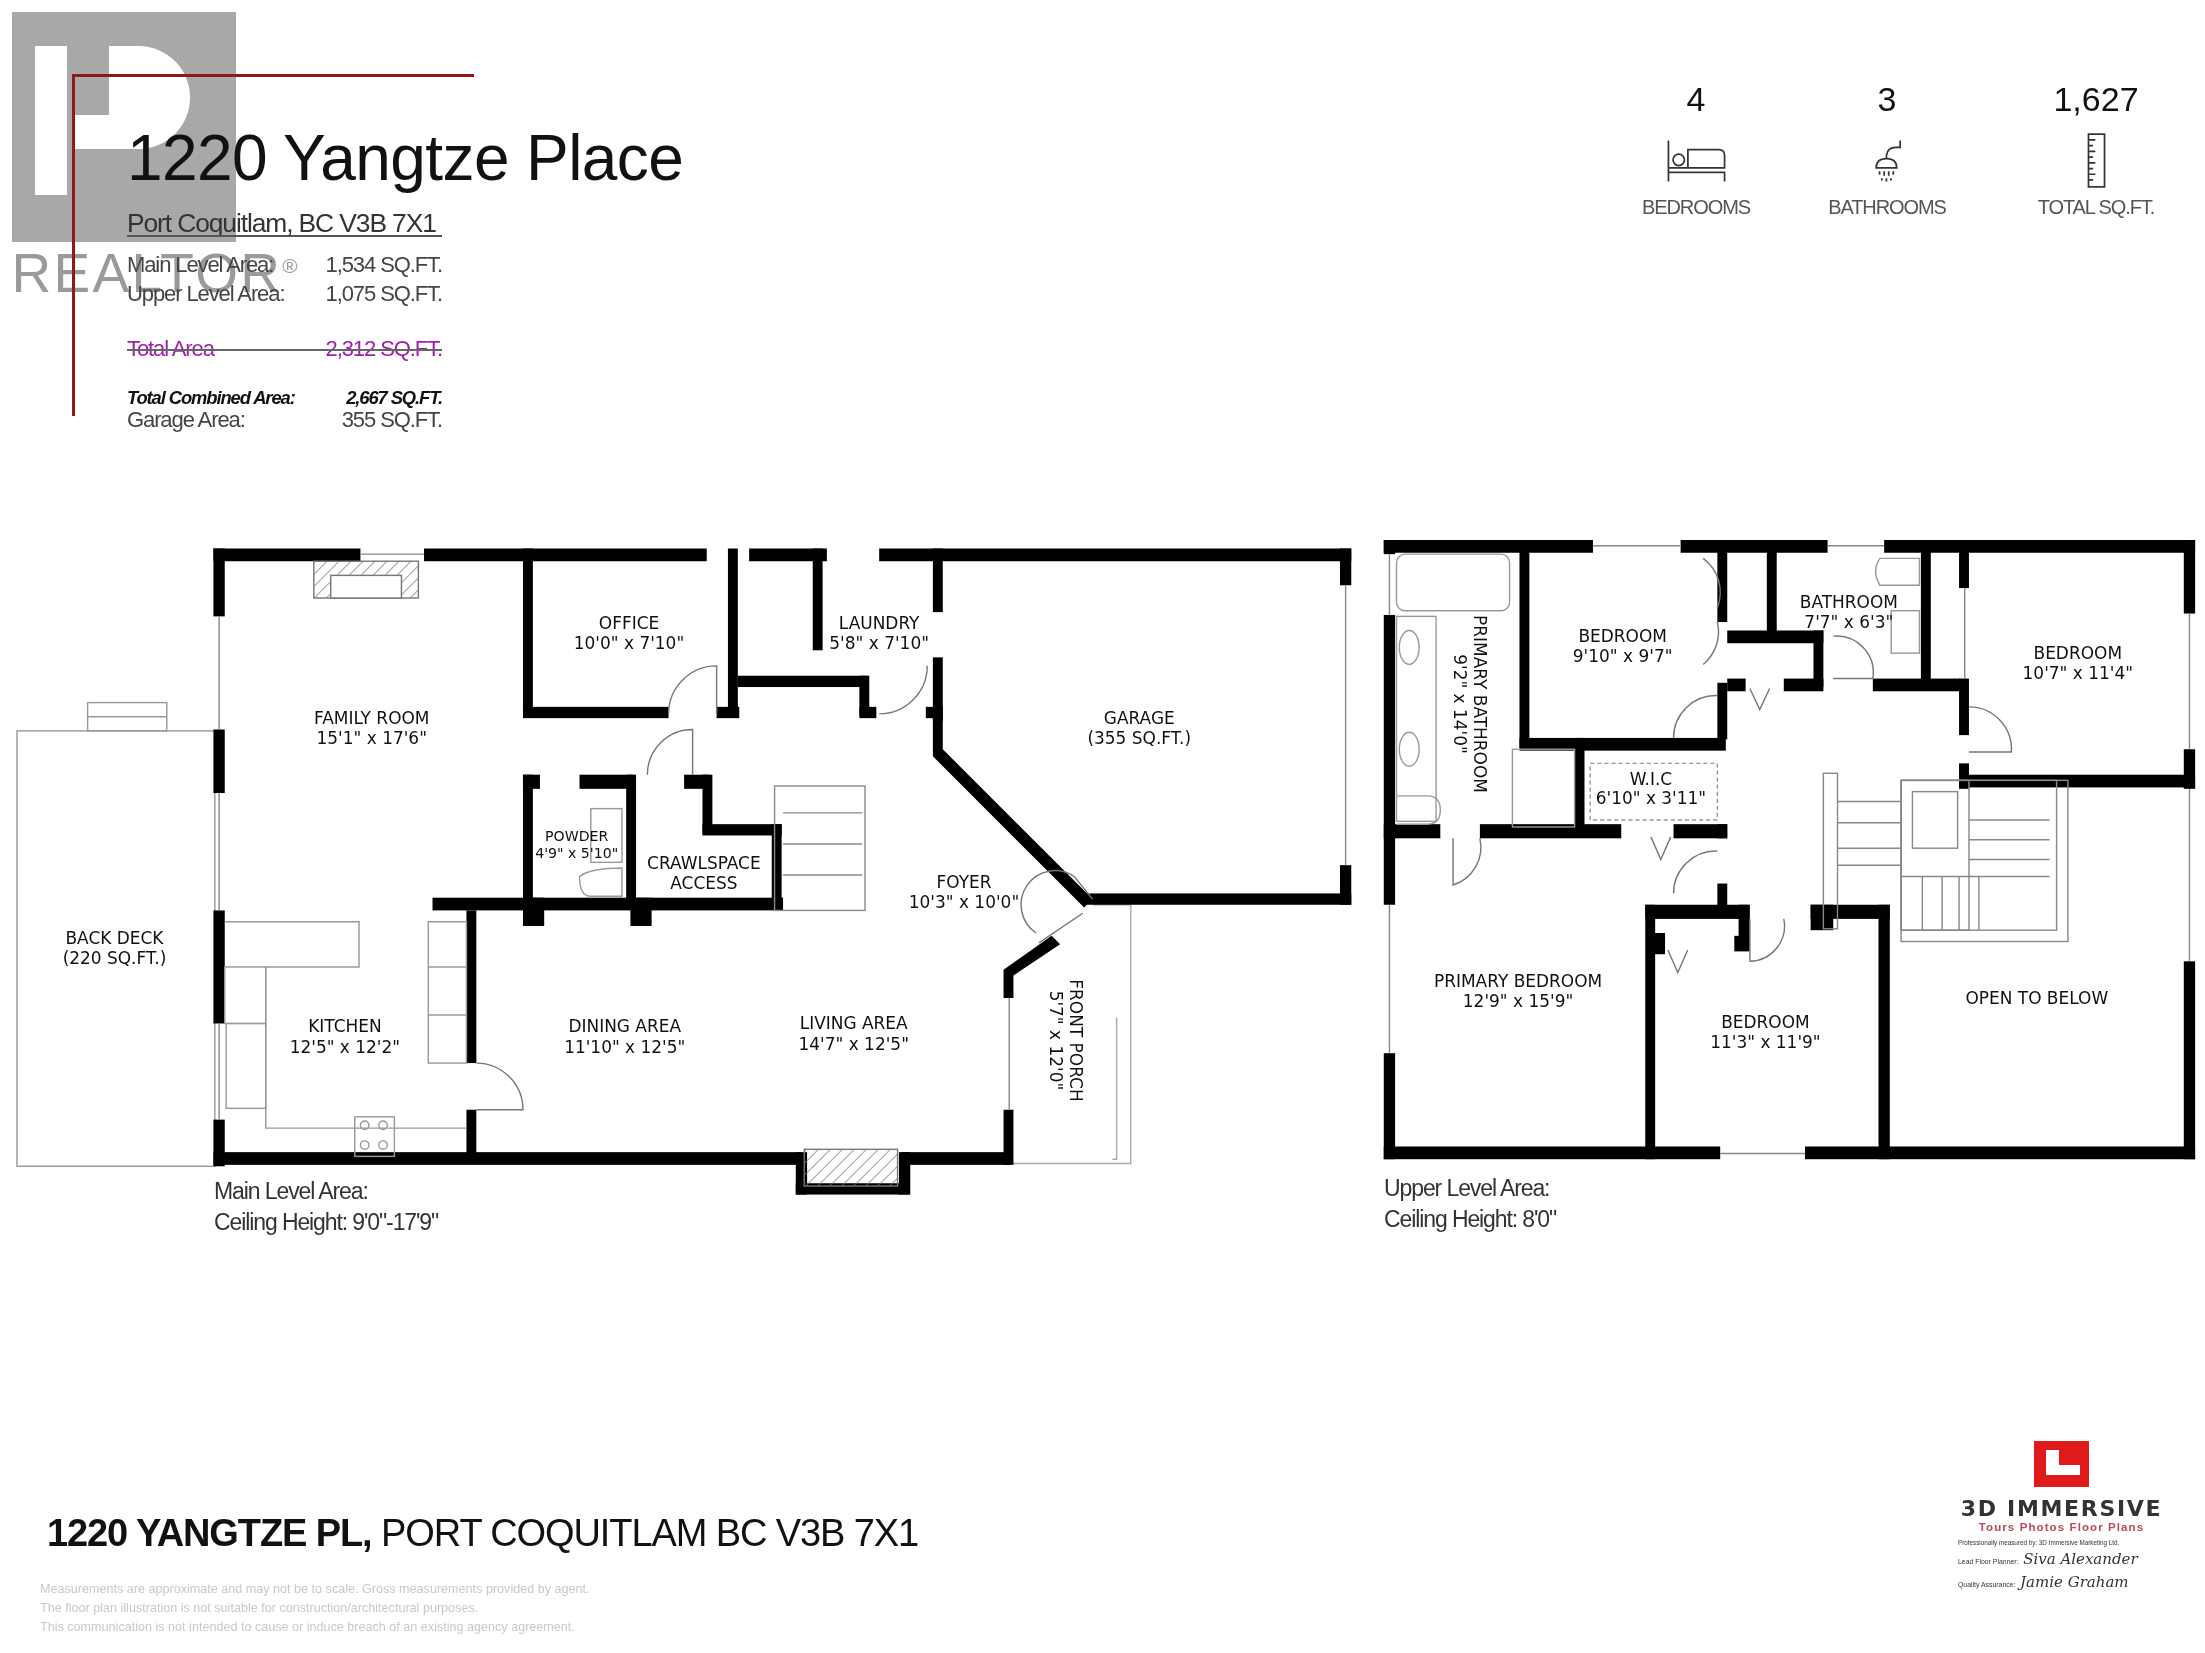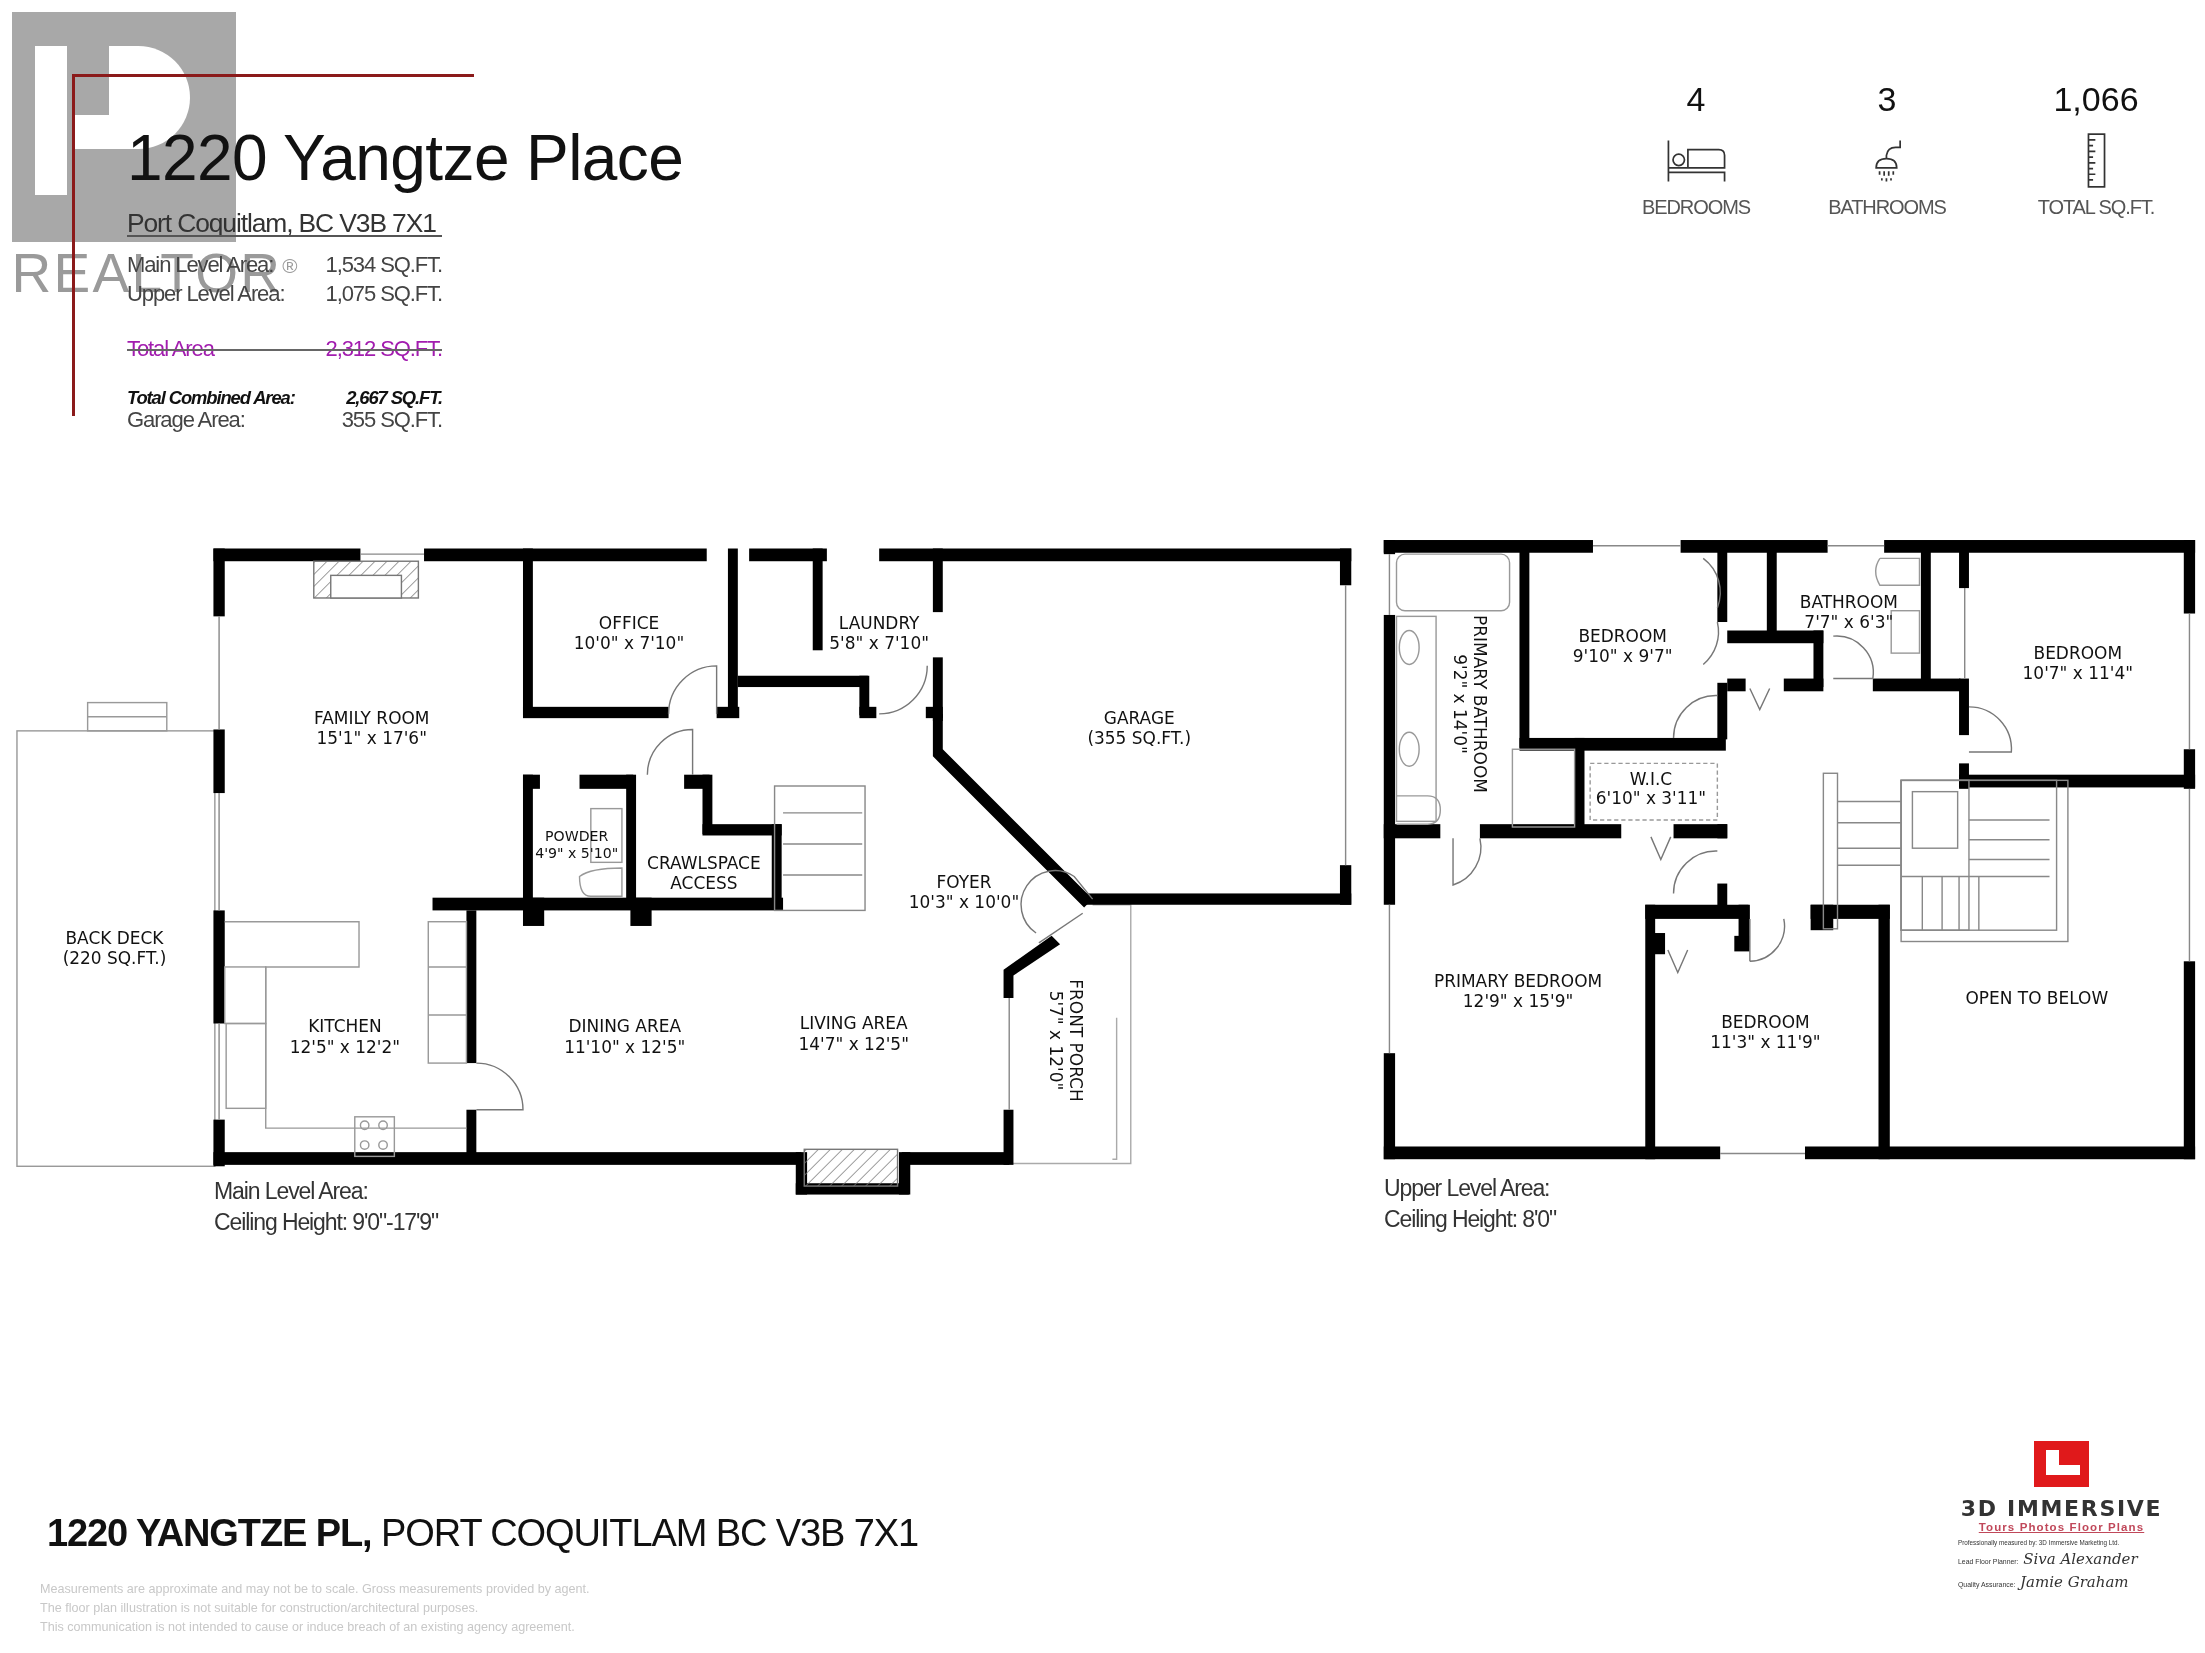--- a/index.html
+++ b/index.html
@@ -31,21 +31,21 @@
   .level-note { position:absolute; font-size:23px; color:#333; letter-spacing:-1.1px; line-height:31px; }
   .footer-addr { position:absolute; left:47px; top:1512px; font-size:38px; white-space:nowrap; letter-spacing:-1.1px; }
   .footer-addr b { font-weight:700; }
   .disclaimer { position:absolute; left:40px; top:1580px; font-size:12.6px; color:#c8c8c8; line-height:19px; }
   .brand { position:absolute; left:1941px; top:1441px; width:241px; text-align:center; }
   .brand .mark { width:55px; height:46px; margin:0 auto; position:relative; }
   .brand .mark .outer { position:absolute; left:0; top:0; width:55px; height:46px; background:#e0191b; }
   .brand .mark .inner { position:absolute; left:11.5px; top:9.2px; width:34px; height:25px; background:#fff; }
   .brand .mark .inner2 { position:absolute; left:25px; top:9.2px; width:20.7px; height:15px; background:#e0191b; }
   .brand .name { font-size:22px; font-weight:700; color:#333; letter-spacing:1.7px; margin-top:9.2px; font-family:"DejaVu Sans", sans-serif; }
-  .brand .tag { font-size:11.5px; color:#c0485a; letter-spacing:1.1px; font-weight:700;text-decoration:underline; }
+  .brand .tag { font-size:11.5px; color:#c0485a; letter-spacing:1.1px; font-weight:700; }
   .brand .small { font-size:6.3px; color:#333; margin-top:5.7px; text-align:left; padding-left:17px; }
   .brand .sig { font-size:6.9px; color:#333; text-align:left; padding-left:17px; margin-top:4.6px; }
   .brand .sig i { font-family:"DejaVu Serif", serif; font-size:15px; margin-left:4.6px; }
 </style>
 </head>
 <body>
 
 <div class="realtor-logo">
   <div class="r1"></div>
   <div class="r2">
@@ -104,21 +104,21 @@
         <g fill="none" stroke="#333" stroke-width="3">
           <path d="M58 4 V16 H50 Q36 16 34 30 V36"></path>
           <path d="M16 52 Q16 36 34 36 Q52 36 52 52 Z"></path>
           <path d="M22 58 V64 M30 58 V66 M38 58 V66 M46 58 V64 M26 70 V74 M34 70 V76 M42 70 V74"></path>
         </g>
       </svg>
   </div>
   <div class="lab">BATHROOMS</div>
 </div>
 <div class="stat" style="left:2010px; top:80px;">
-  <div class="num">1,066</div>
+  <div class="num">1,627</div>
   <div class="icon">
     <svg width="23" height="55" viewBox="0 0 40 96">
         <g fill="none" stroke="#333" stroke-width="3">
           <rect x="6" y="2" width="28" height="92"></rect>
           <path d="M6 12 H18 M6 22 H14 M6 32 H18 M6 42 H14 M6 52 H18 M6 62 H14 M6 72 H18 M6 82 H14"></path>
         </g>
       </svg>
   </div>
   <div class="lab">TOTAL SQ.FT.</div>
 </div>

